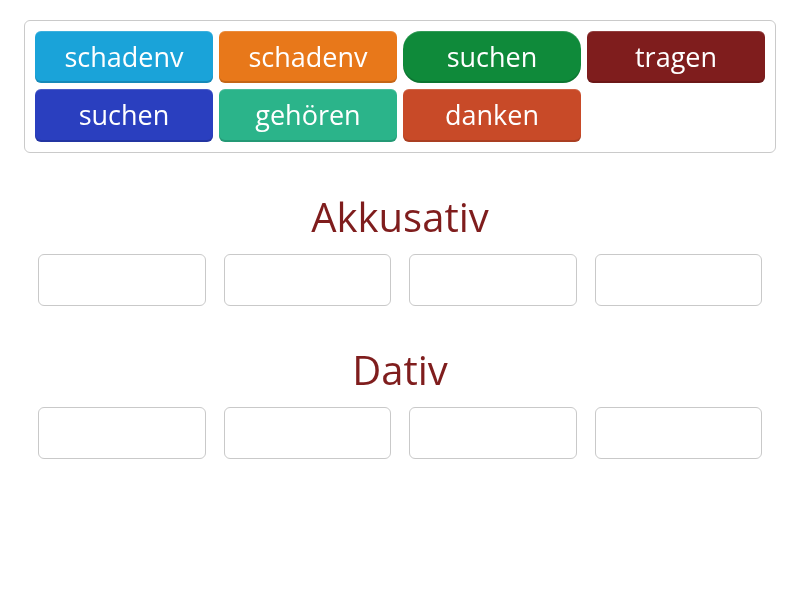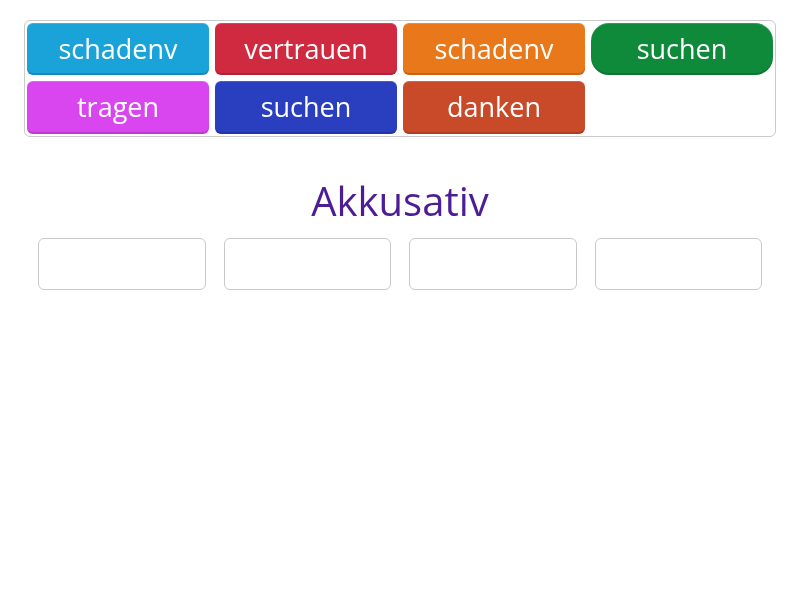--- a/index.html
+++ b/index.html
@@ -7,21 +7,21 @@
     font-family: -apple-system, BlinkMacSystemFont, "Segoe UI", "Open Sans", sans-serif;
     background: #ffffff;
     width: 800px;
     height: 600px;
     overflow: hidden;
     padding: 20px 24px;
   }
   .word-bank {
     border: 1px solid #cacaca;
     border-radius: 6px;
-    padding: 2px;
+    padding: 10px;
     display: grid;
     grid-template-columns: repeat(4, 1fr);
     grid-template-rows: repeat(2, 1fr);
     gap: 6px;
   }
   .tile {
     border-radius: 6px;
     color: #ffffff;
     font-size: 27px;
     font-weight: 400;
@@ -31,52 +31,61 @@
     cursor: grab;
     box-shadow: inset 0 -2px 0 rgba(0,0,0,0.15), inset 0 1px 0 rgba(255,255,255,0.15);
   }
   .category {
     margin-top: 36px;
   }
   .category-title {
     text-align: center;
     font-size: 40px;
     font-weight: 400;
-    color: #4c1d95;
+    color: #7f1d1d;
     margin-bottom: 10px;
   }
   .drop-row {
     display: grid;
     grid-template-columns: repeat(4, 1fr);
     gap: 18px;
     padding: 0 14px;
   }
   .drop-slot {
     height: 52px;
     border: 1px solid #c9c9c9;
     border-radius: 6px;
     background: #ffffff;
   }
 </style>
 </head>
 <body>
 
 <div class="word-bank" id="word-bank">
     <div class="tile" style="background-color: rgb(26, 163, 217);">schadenv</div>
-    <div class="tile" style="background-color: rgb(207, 42, 63);">vertrauen</div>
     <div class="tile" style="background-color: rgb(232, 120, 26);">schadenv</div>
     <div class="tile" style="background-color: rgb(15, 138, 58); border-radius: 18px;">suchen</div>
-    <div class="tile" style="background-color: #d946ef;">tragen</div>
+    <div class="tile" style="background-color: #7f1d1d;">tragen</div>
     <div class="tile" style="background-color: rgb(42, 63, 191);">suchen</div>
+    <div class="tile" style="background-color: rgb(43, 180, 138);">gehören</div>
     <div class="tile" style="background-color: rgb(200, 74, 40);">danken</div>
   </div>
 
 <div id="categories">
     <div class="category">
       <div class="category-title">Akkusativ</div>
       <div class="drop-row">
         <div class="drop-slot"></div>
         <div class="drop-slot"></div>
         <div class="drop-slot"></div>
         <div class="drop-slot"></div>
       </div>
     </div>
+    <div class="category">
+      <div class="category-title">Dativ</div>
+      <div class="drop-row">
+        <div class="drop-slot"></div>
+        <div class="drop-slot"></div>
+        <div class="drop-slot"></div>
+        <div class="drop-slot"></div>
+      </div>
+    </div>
   </div>
 
 </body></html>

